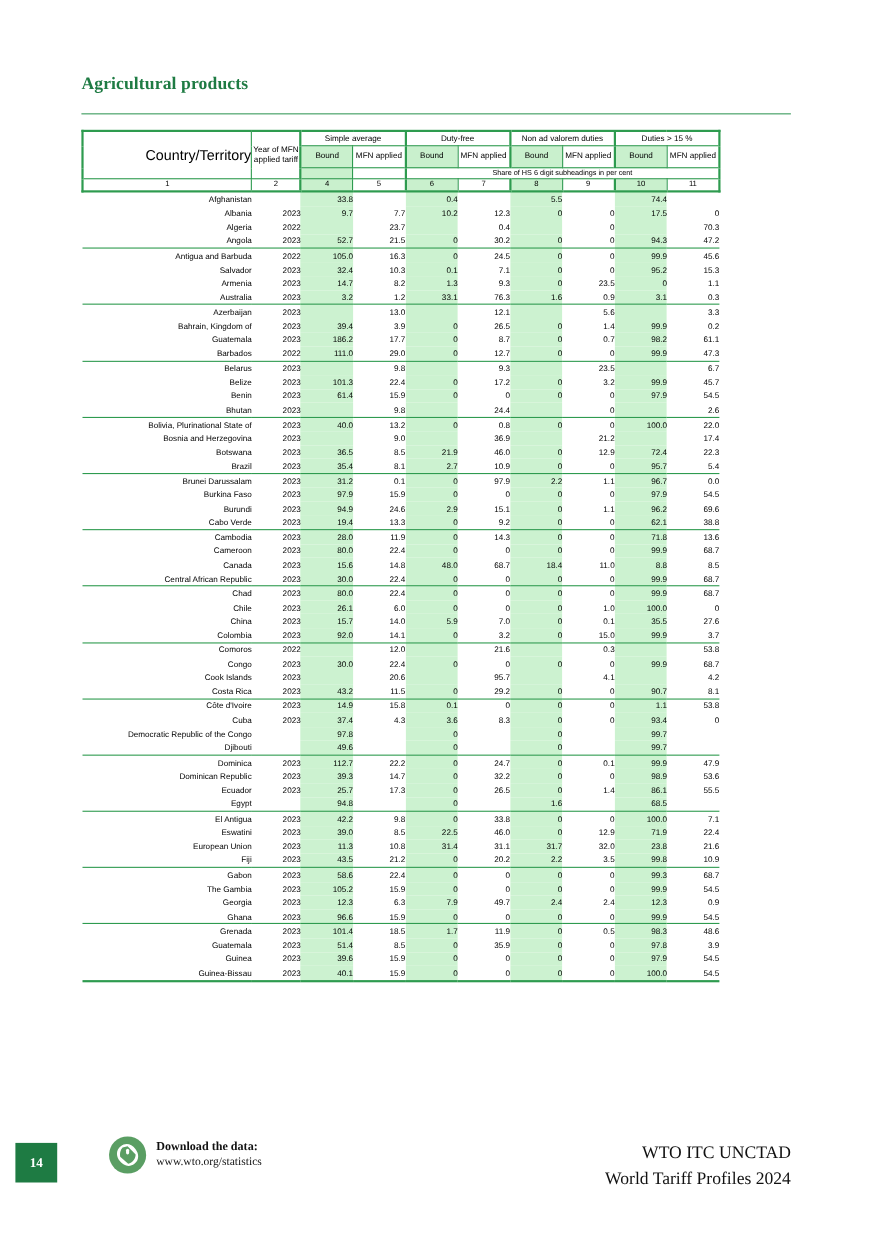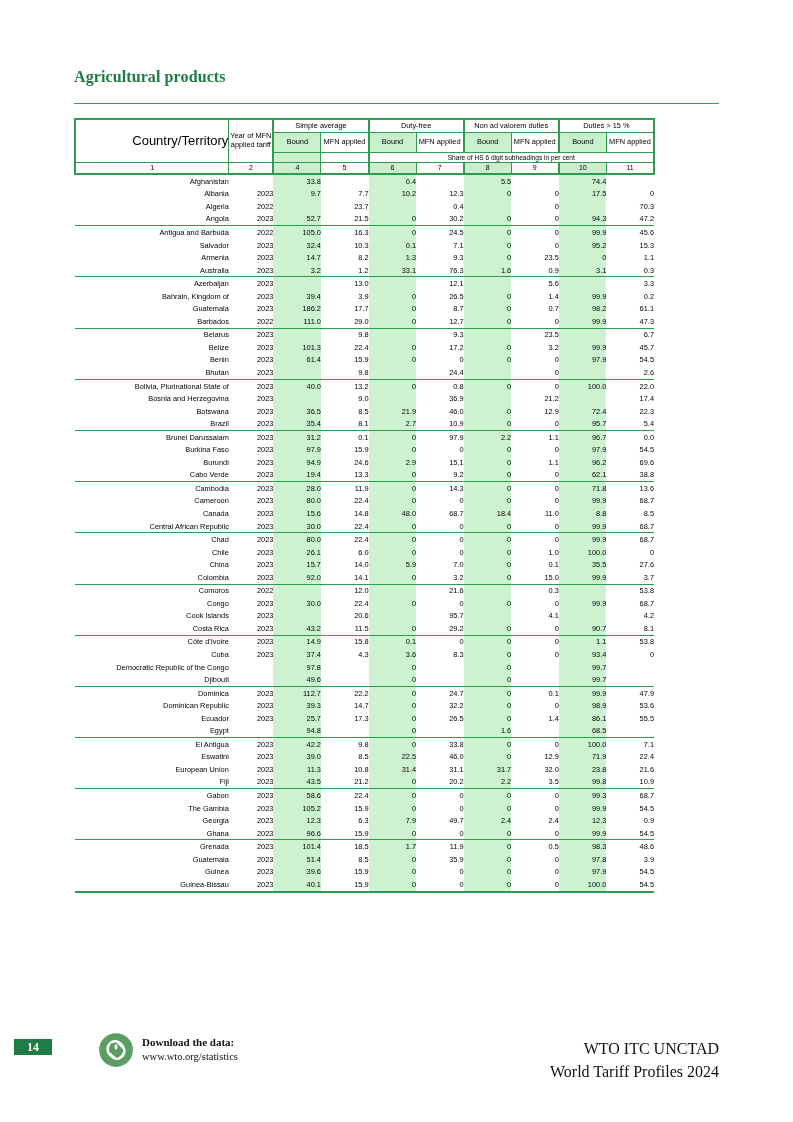--- a/index.html
+++ b/index.html
@@ -102,21 +102,21 @@
   .bd-green { background: #ccf2d0; }
   .grp-end td { border-bottom: 1.3px solid #2e9b4f; }
   .tbl-end td { border-bottom: 2px solid #2e9b4f; }
 
   
   #page-number-badge {
     position: absolute;
     left: 14px;
     top: 1039px;
     width: 38px;
-    height: 16px;
+    height: 36px;
     background: #1e7b43;
     color: #ffffff;
     font-family: "Liberation Serif", serif;
     font-weight: bold;
     font-size: 12px;
     display: flex;
     align-items: center;
     justify-content: center;
   }
   #download-block {

